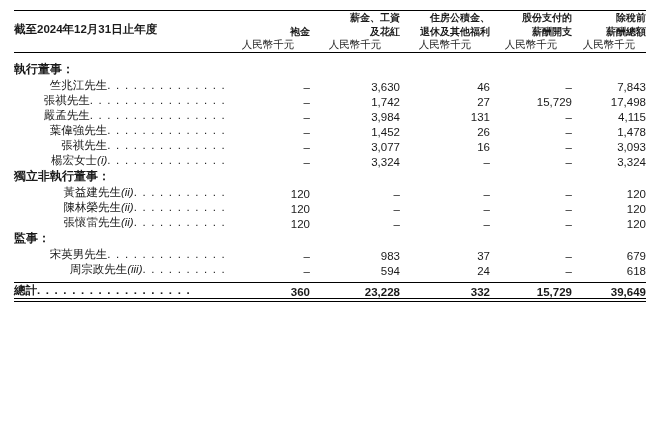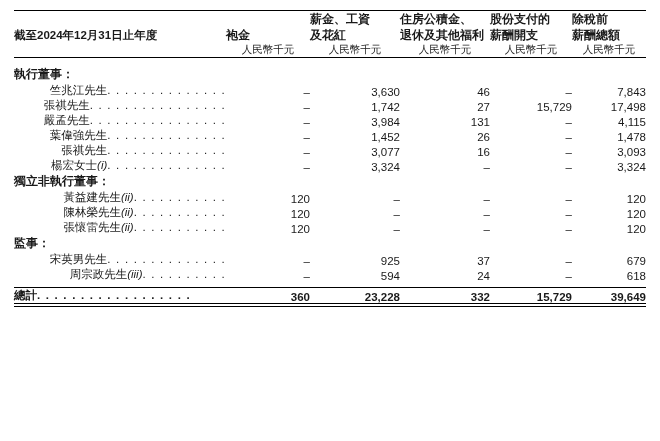--- a/index.html
+++ b/index.html
@@ -37,24 +37,24 @@
   col.c2 { width: 90px; }
   col.c3 { width: 90px; }
   col.c4 { width: 82px; }
   col.c5 { width: 74px; }
 
   .hdr-row td {
     vertical-align: bottom;
     padding-bottom: 2px;
   }
   .hdr-label {
-    font-size: 12px;
+    font-size: 10px;
     font-weight: bold;
     line-height: 1.35;
-    text-align: left;
+    text-align: right;
     white-space: pre-line;
   }
   .hdr-left {
     font-size: 11.5px;
     font-weight: bold;
     text-align: left;
     line-height: 1.35;
   }
   .unit-row td {
     font-size: 10.5px;
@@ -249,21 +249,21 @@
           <td>–</td>
           <td>–</td>
           <td>120</td>
         </tr>
         <tr class="sect">
           <td colspan="6">監事：</td>
         </tr>
         <tr class="dataRow">
           <td class="name"><span class="nm">宋英男先生</span><span class="suffix"></span><span class="leader">. . . . . . . . . . . . . .</span></td>
           <td>–</td>
-          <td>925</td>
+          <td>983</td>
           <td>37</td>
           <td>–</td>
           <td>679</td>
         </tr>
         <tr class="dataRow">
           <td class="name"><span class="nm">周宗政先生</span><span class="suffix">(iii)</span><span class="leader">. . . . . . . . . .</span></td>
           <td>–</td>
           <td>594</td>
           <td>24</td>
           <td>–</td>

